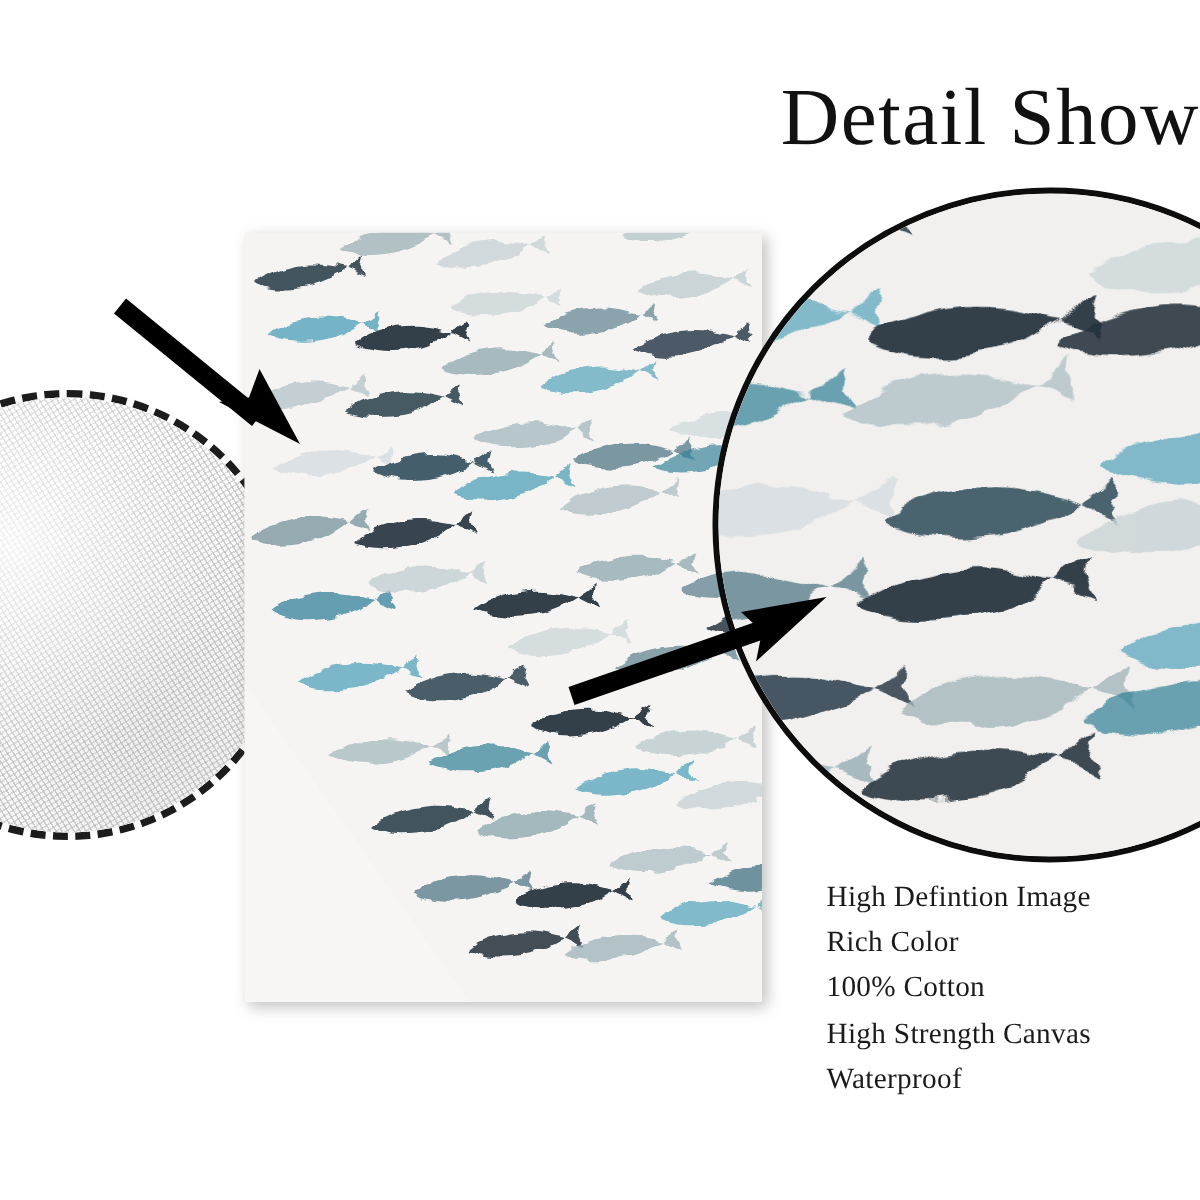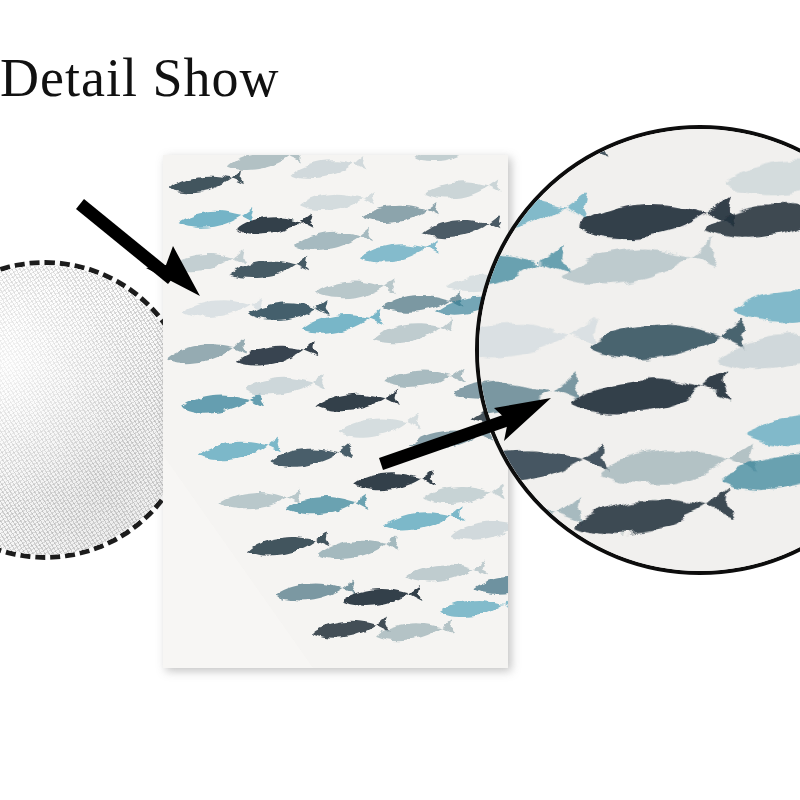--- a/index.html
+++ b/index.html
@@ -9,21 +9,21 @@
     font-family:"Liberation Serif", serif;
     overflow:hidden;
     position:relative;
   }
   #stage{position:relative;width:800px;height:800px;overflow:hidden;background:#fff;}
 
   
   #page-title{
     position:absolute;
     left:0;top:50px;width:800px;
-    text-align:left;
+    text-align:right;
     font-family:"Liberation Serif", serif;
     font-size:54px;
     font-weight:400;
     letter-spacing:1px;
     color:#111111;
     line-height:1.05;
   }
 
   
   #canvas-artwork{
@@ -284,14 +284,21 @@
       <path d="M84,199 L176,274 L168,284 L76,209 Z" fill="#000000"></path>
       <path d="M200,296 L146,268 L166,265 L173,246 Z" fill="#000000"></path>
     </g>
 
     <g>
       <path d="M379,458 L520,409 L524,421 L383,470 Z" fill="#000000"></path>
       <path d="M551,398 L494,408 L508,421 L504,441 Z" fill="#000000"></path>
     </g>
   </svg>
 
+  <div id="feature-list">
+    <div class="feature-line">High Defintion Image</div>
+    <div class="feature-line">Rich Color</div>
+    <div class="feature-line">100% Cotton</div>
+    <div class="feature-line">High Strength Canvas</div>
+    <div class="feature-line">Waterproof</div>
+  </div>
 
 </div>
 
 </body></html>

